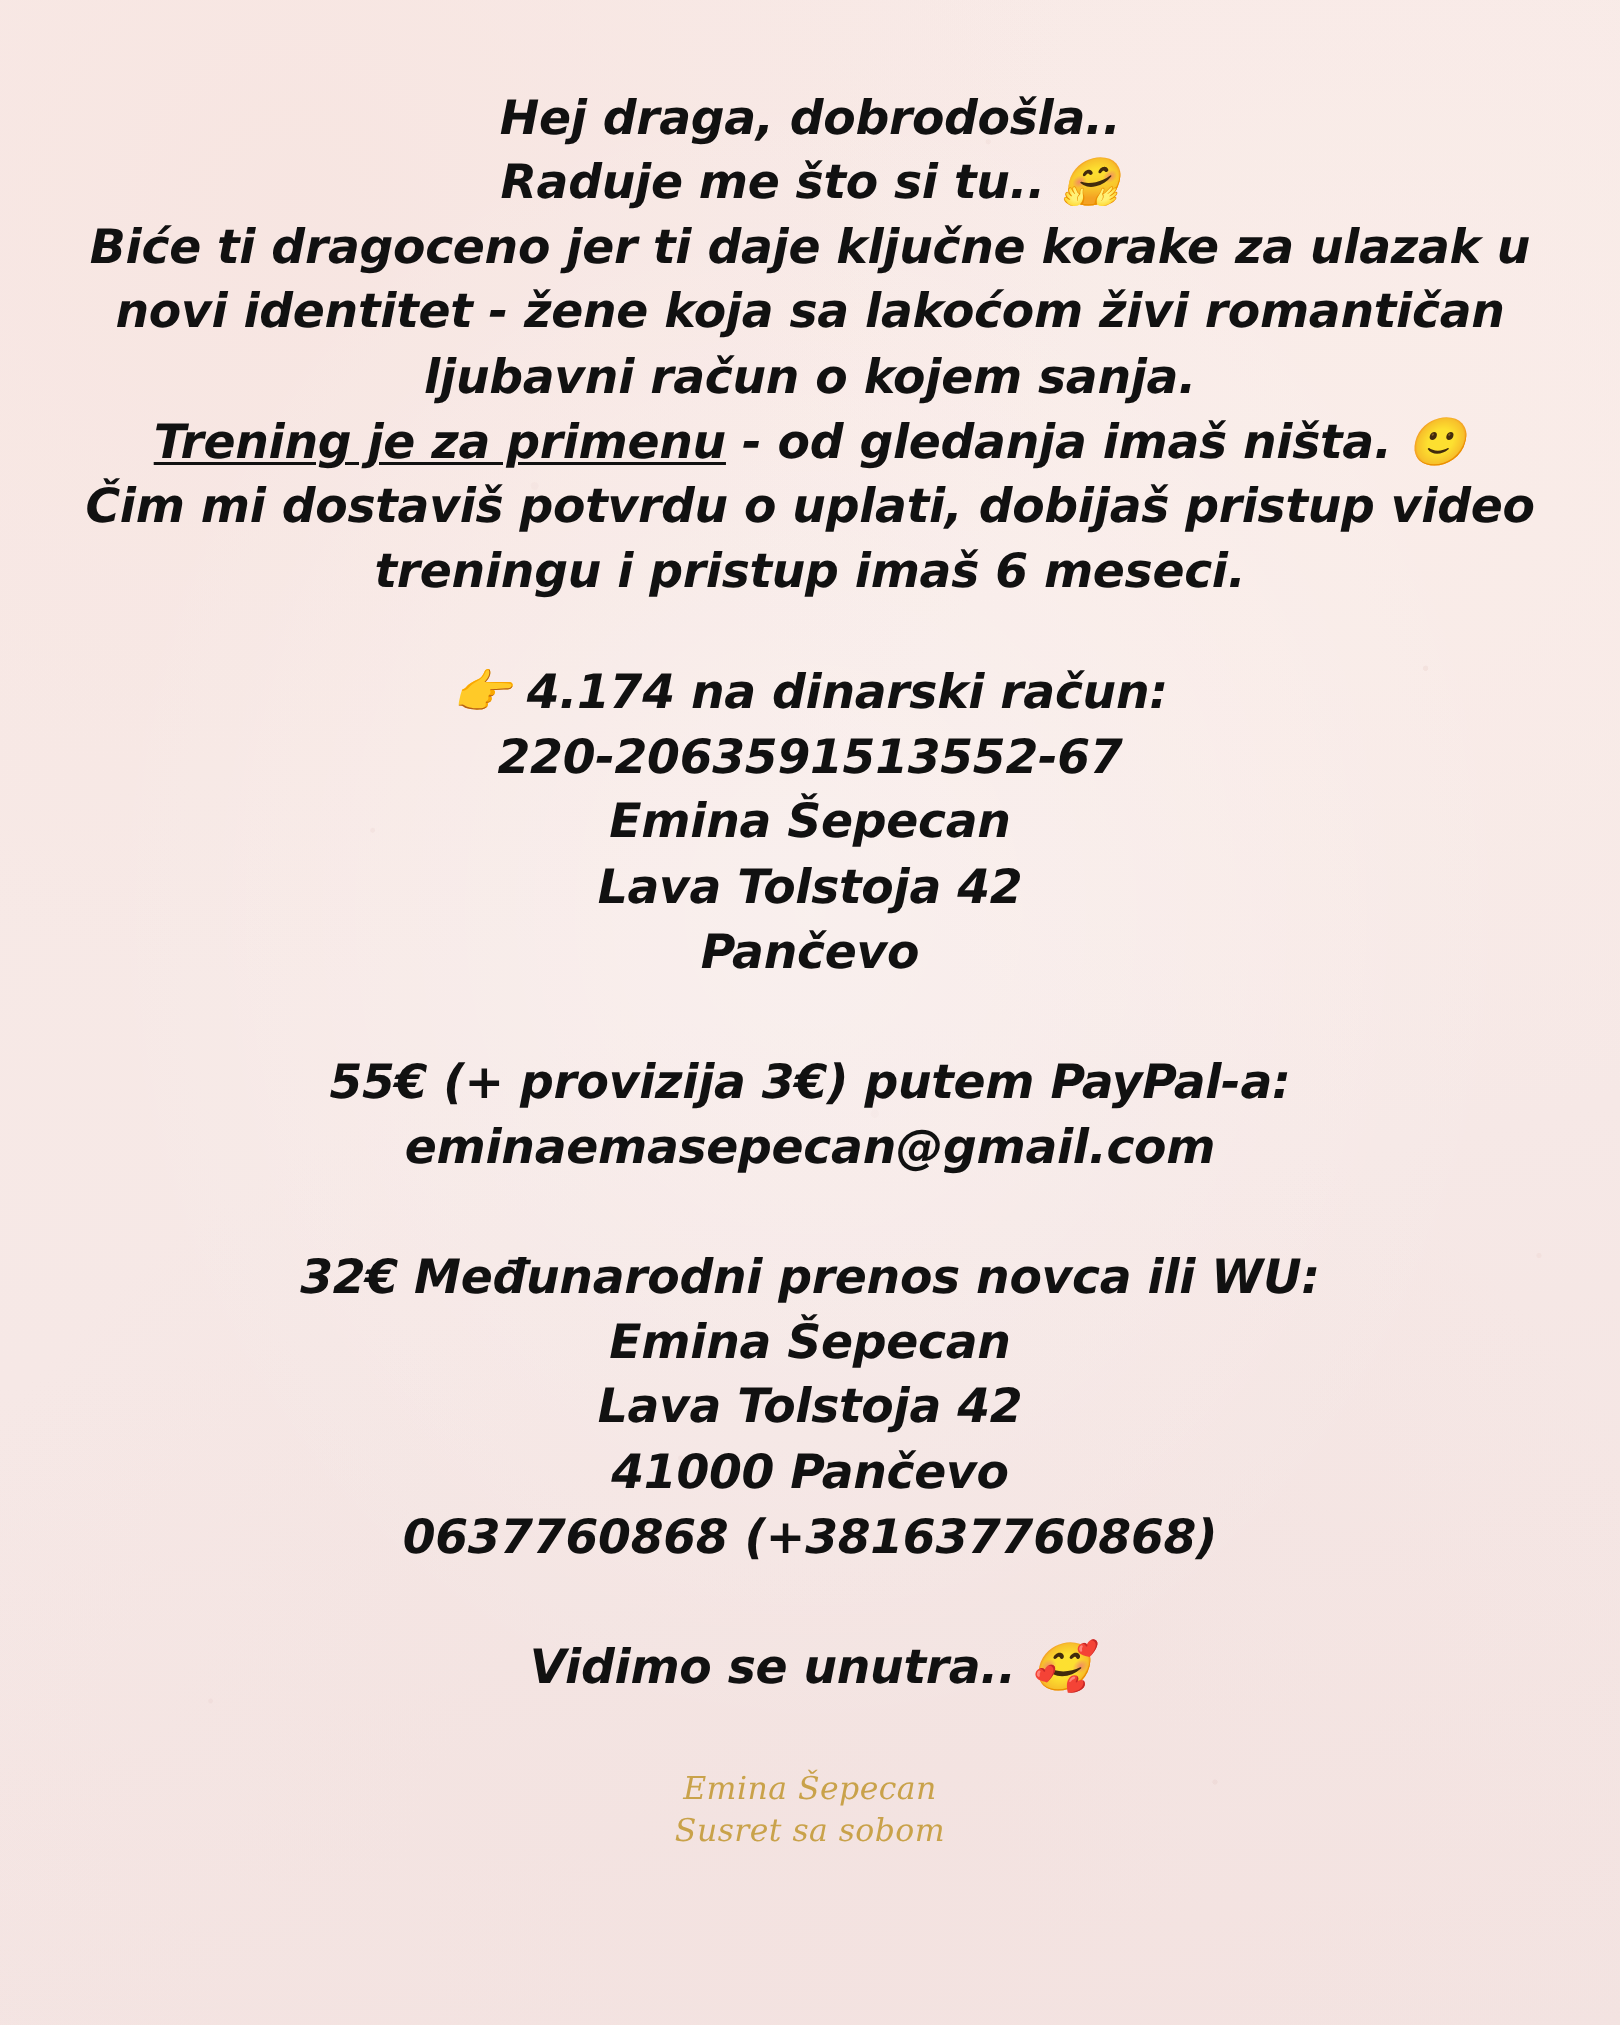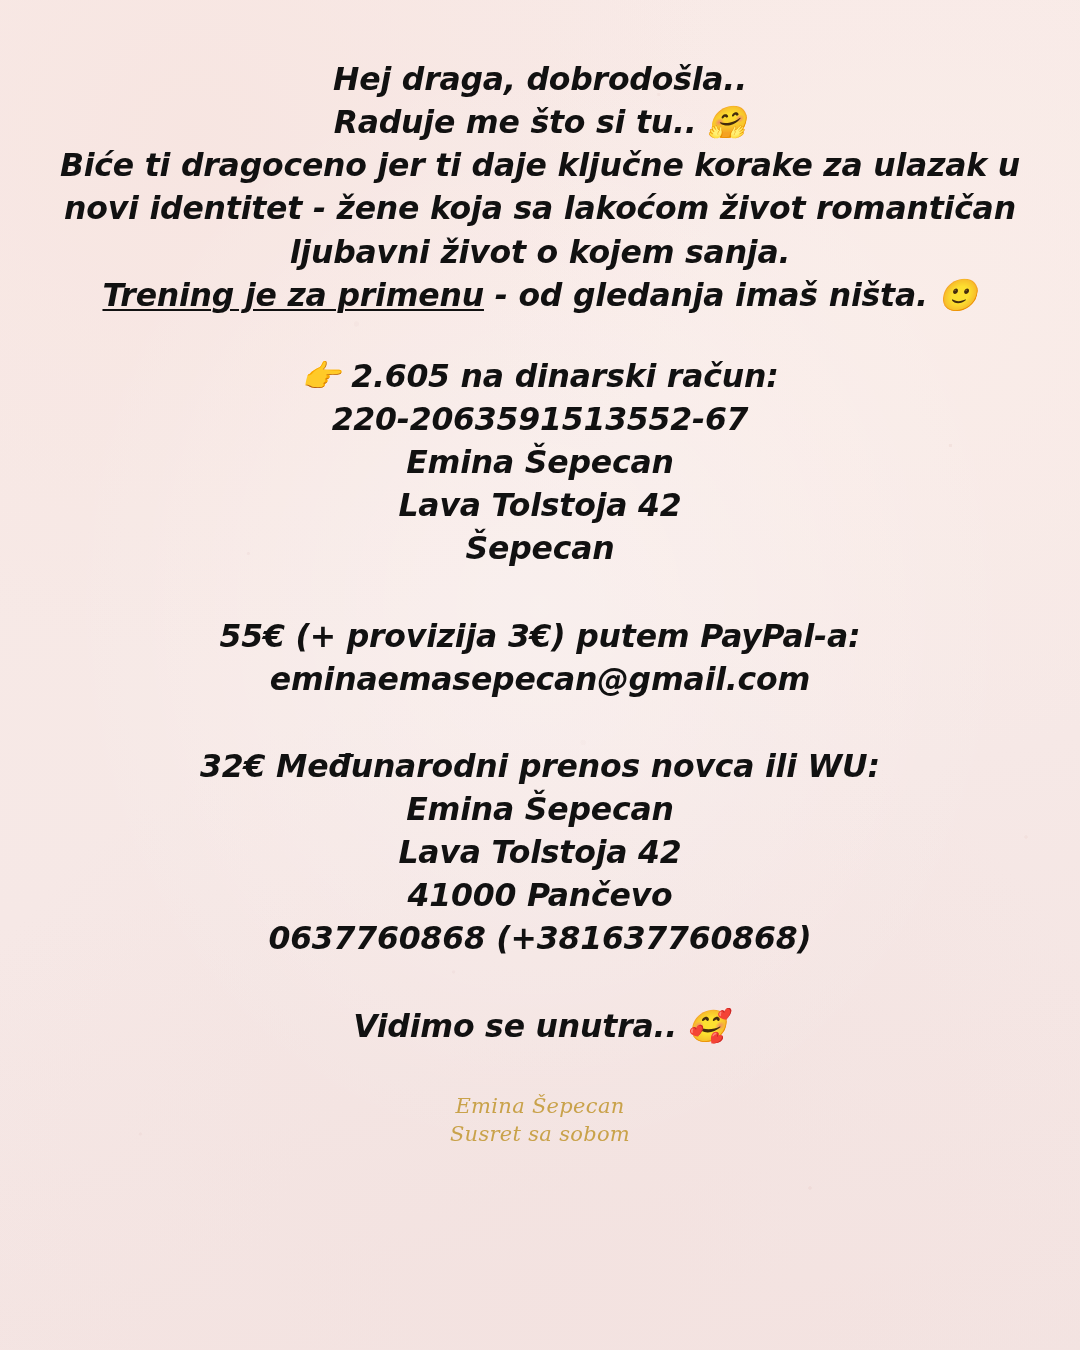--- a/index.html
+++ b/index.html
@@ -100,32 +100,33 @@
 <div class="page">
   <div class="texture"></div>
   <div class="vignette"></div>
 
   <div class="content">
 
     <div class="body-text">
 
       <span class="line">Hej draga, dobrodošla..</span>
       <span class="line">Raduje me što si tu.. 🤗</span>
-      <span class="block">Biće ti dragoceno jer ti daje ključne korake za ulazak u novi identitet - žene koja sa lakoćom život romantičan ljubavni život o kojem sanja.</span>
+      <span class="block">Biće ti dragoceno jer ti daje ključne korake za ulazak u novi identitet - žene koja sa lakoćom živi romantičan ljubavni račun o kojem sanja.</span>
 
       <span class="block"><span class="underline">Trening je za primenu</span><span> - od gledanja imaš ništa. 🙂</span></span>
 
+      <span class="block">Čim mi dostaviš potvrdu o uplati, dobijaš pristup video treningu i pristup imaš 6 meseci.</span>
 
       <div class="spacer-md"></div>
 
-      <span class="line">👉 2.605 na dinarski račun:</span>
+      <span class="line">👉 4.174 na dinarski račun:</span>
       <span class="line">220-2063591513552-67</span>
       <span class="line">Emina Šepecan</span>
       <span class="line">Lava Tolstoja 42</span>
-      <span class="line">Šepecan</span>
+      <span class="line">Pančevo</span>
 
       <div class="spacer-lg"></div>
 
       <span class="line">55€ (+ provizija 3€) putem PayPal-a:</span>
       <span class="line">eminaemasepecan@gmail.com</span>
 
       <div class="spacer-lg"></div>
 
       <span class="line">32€ Međunarodni prenos novca ili WU:</span>
       <span class="line">Emina Šepecan</span>

